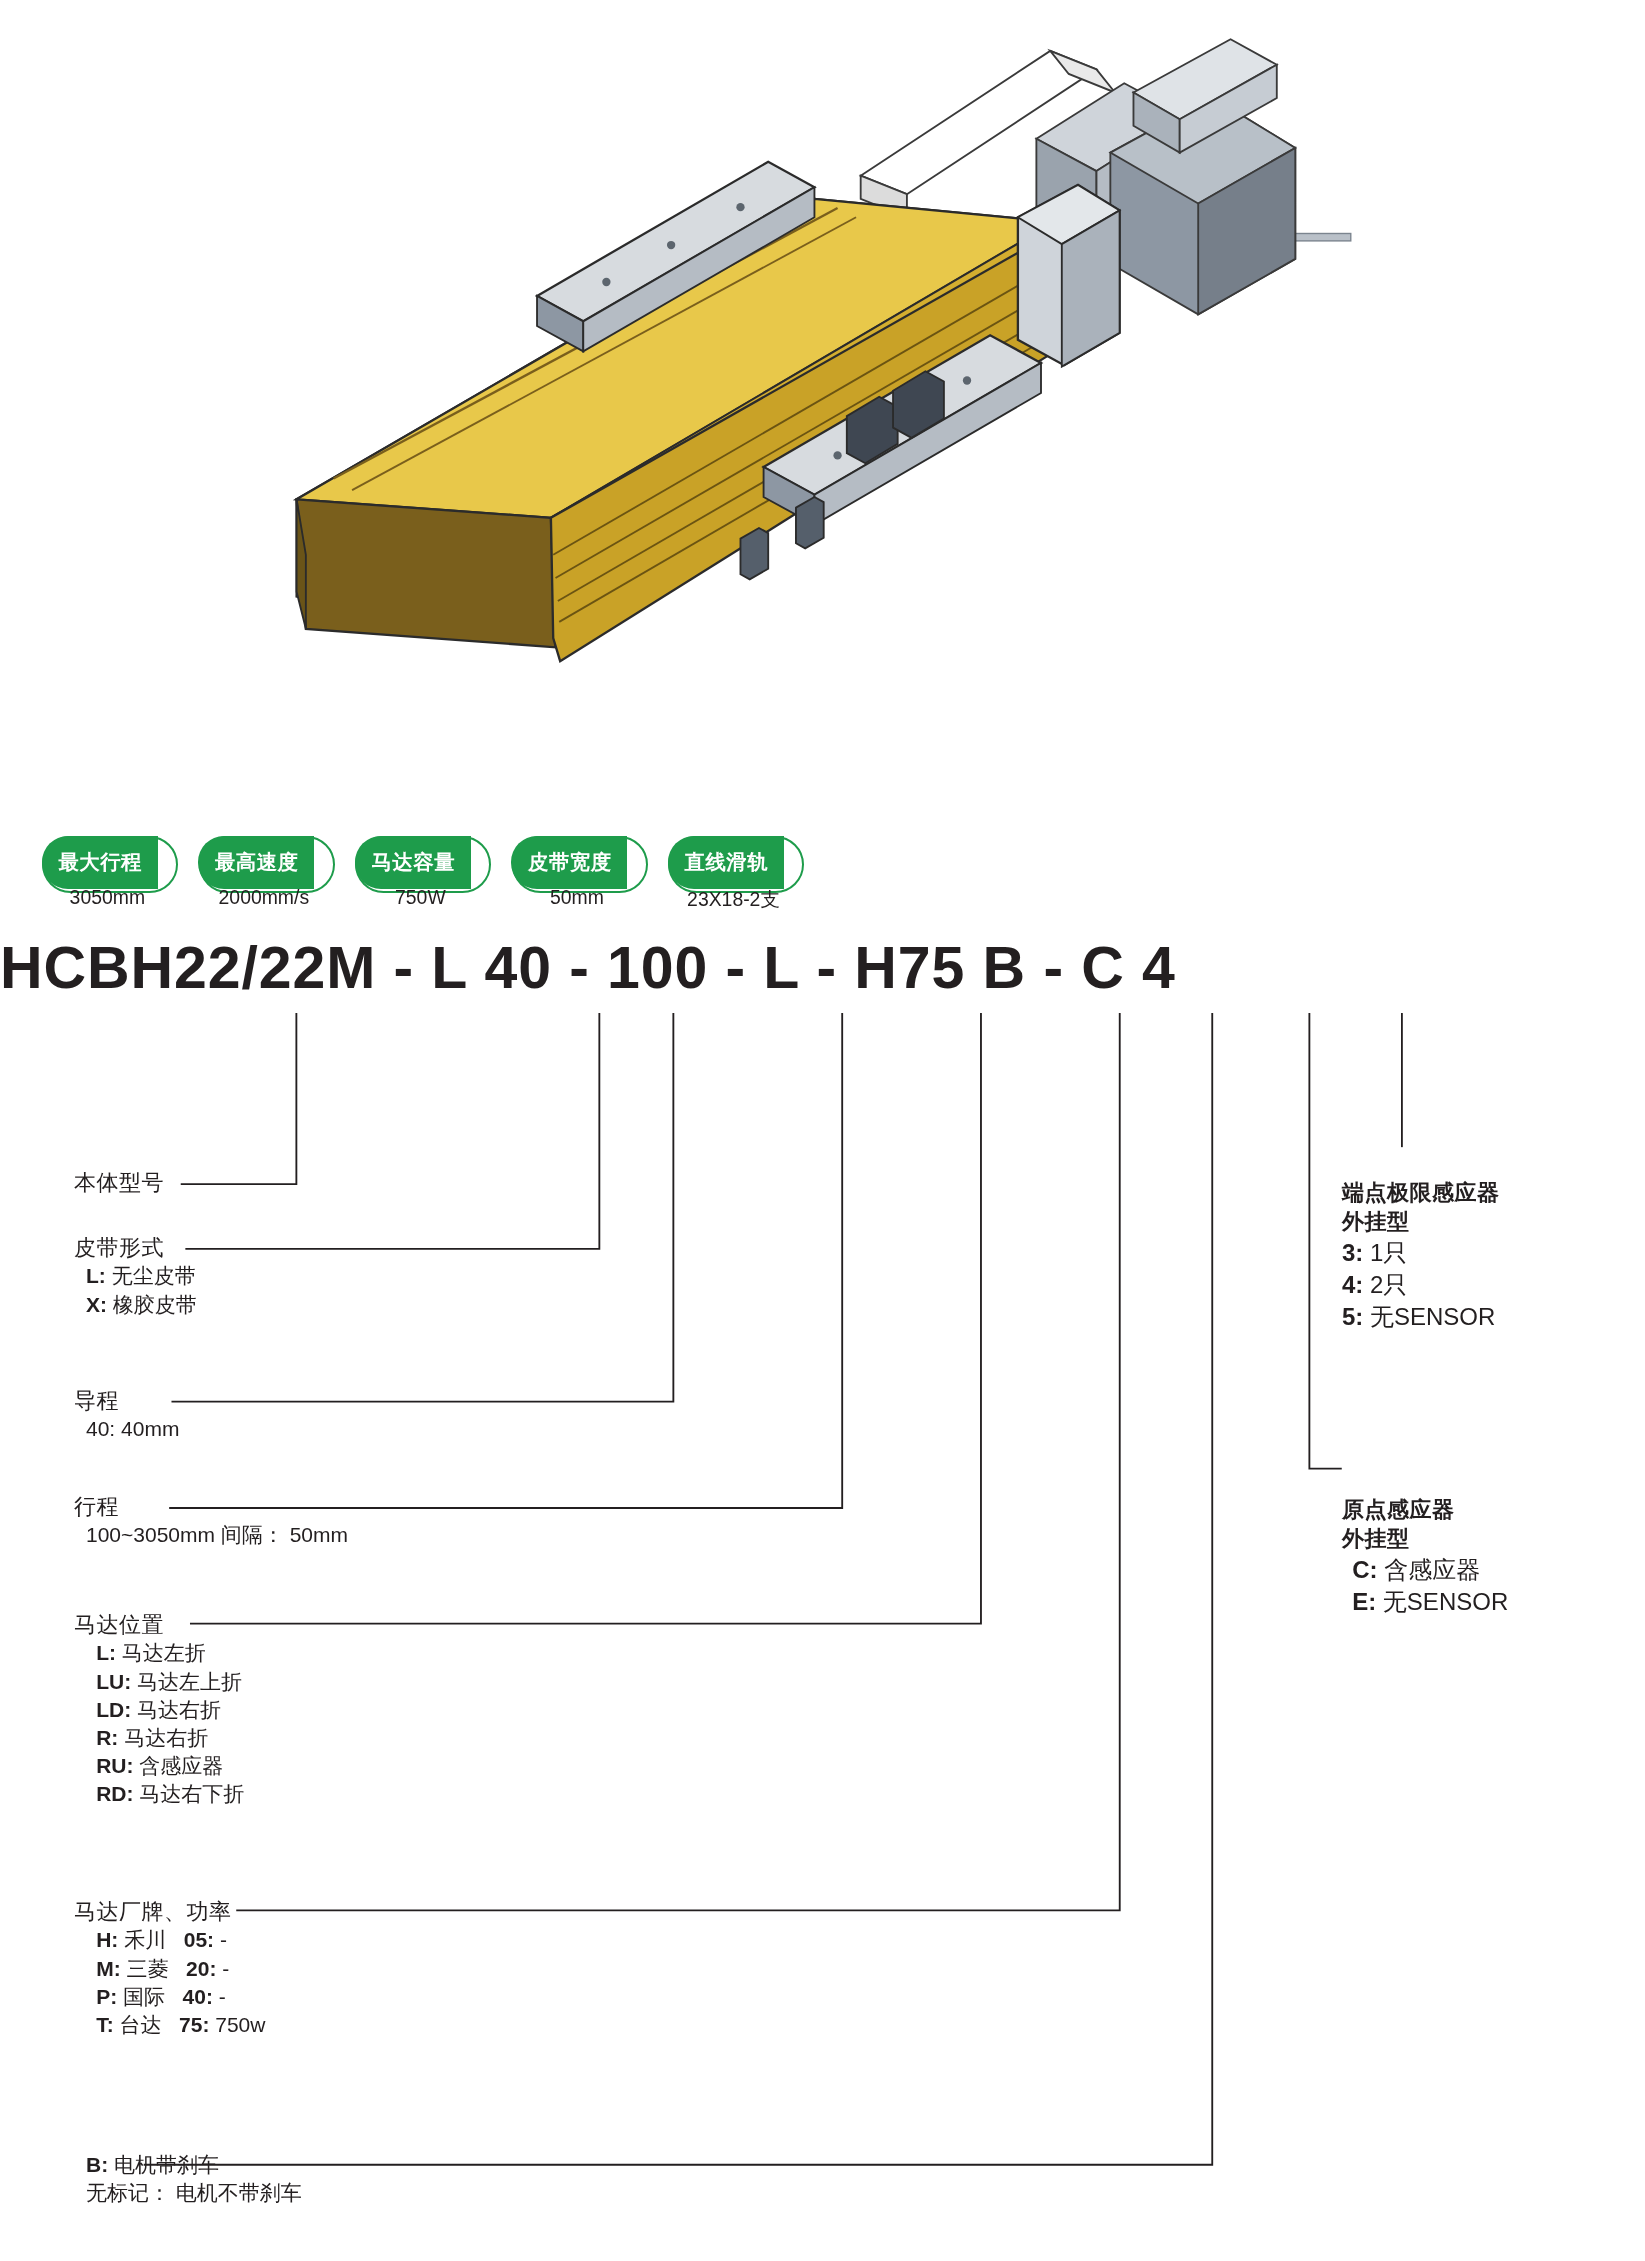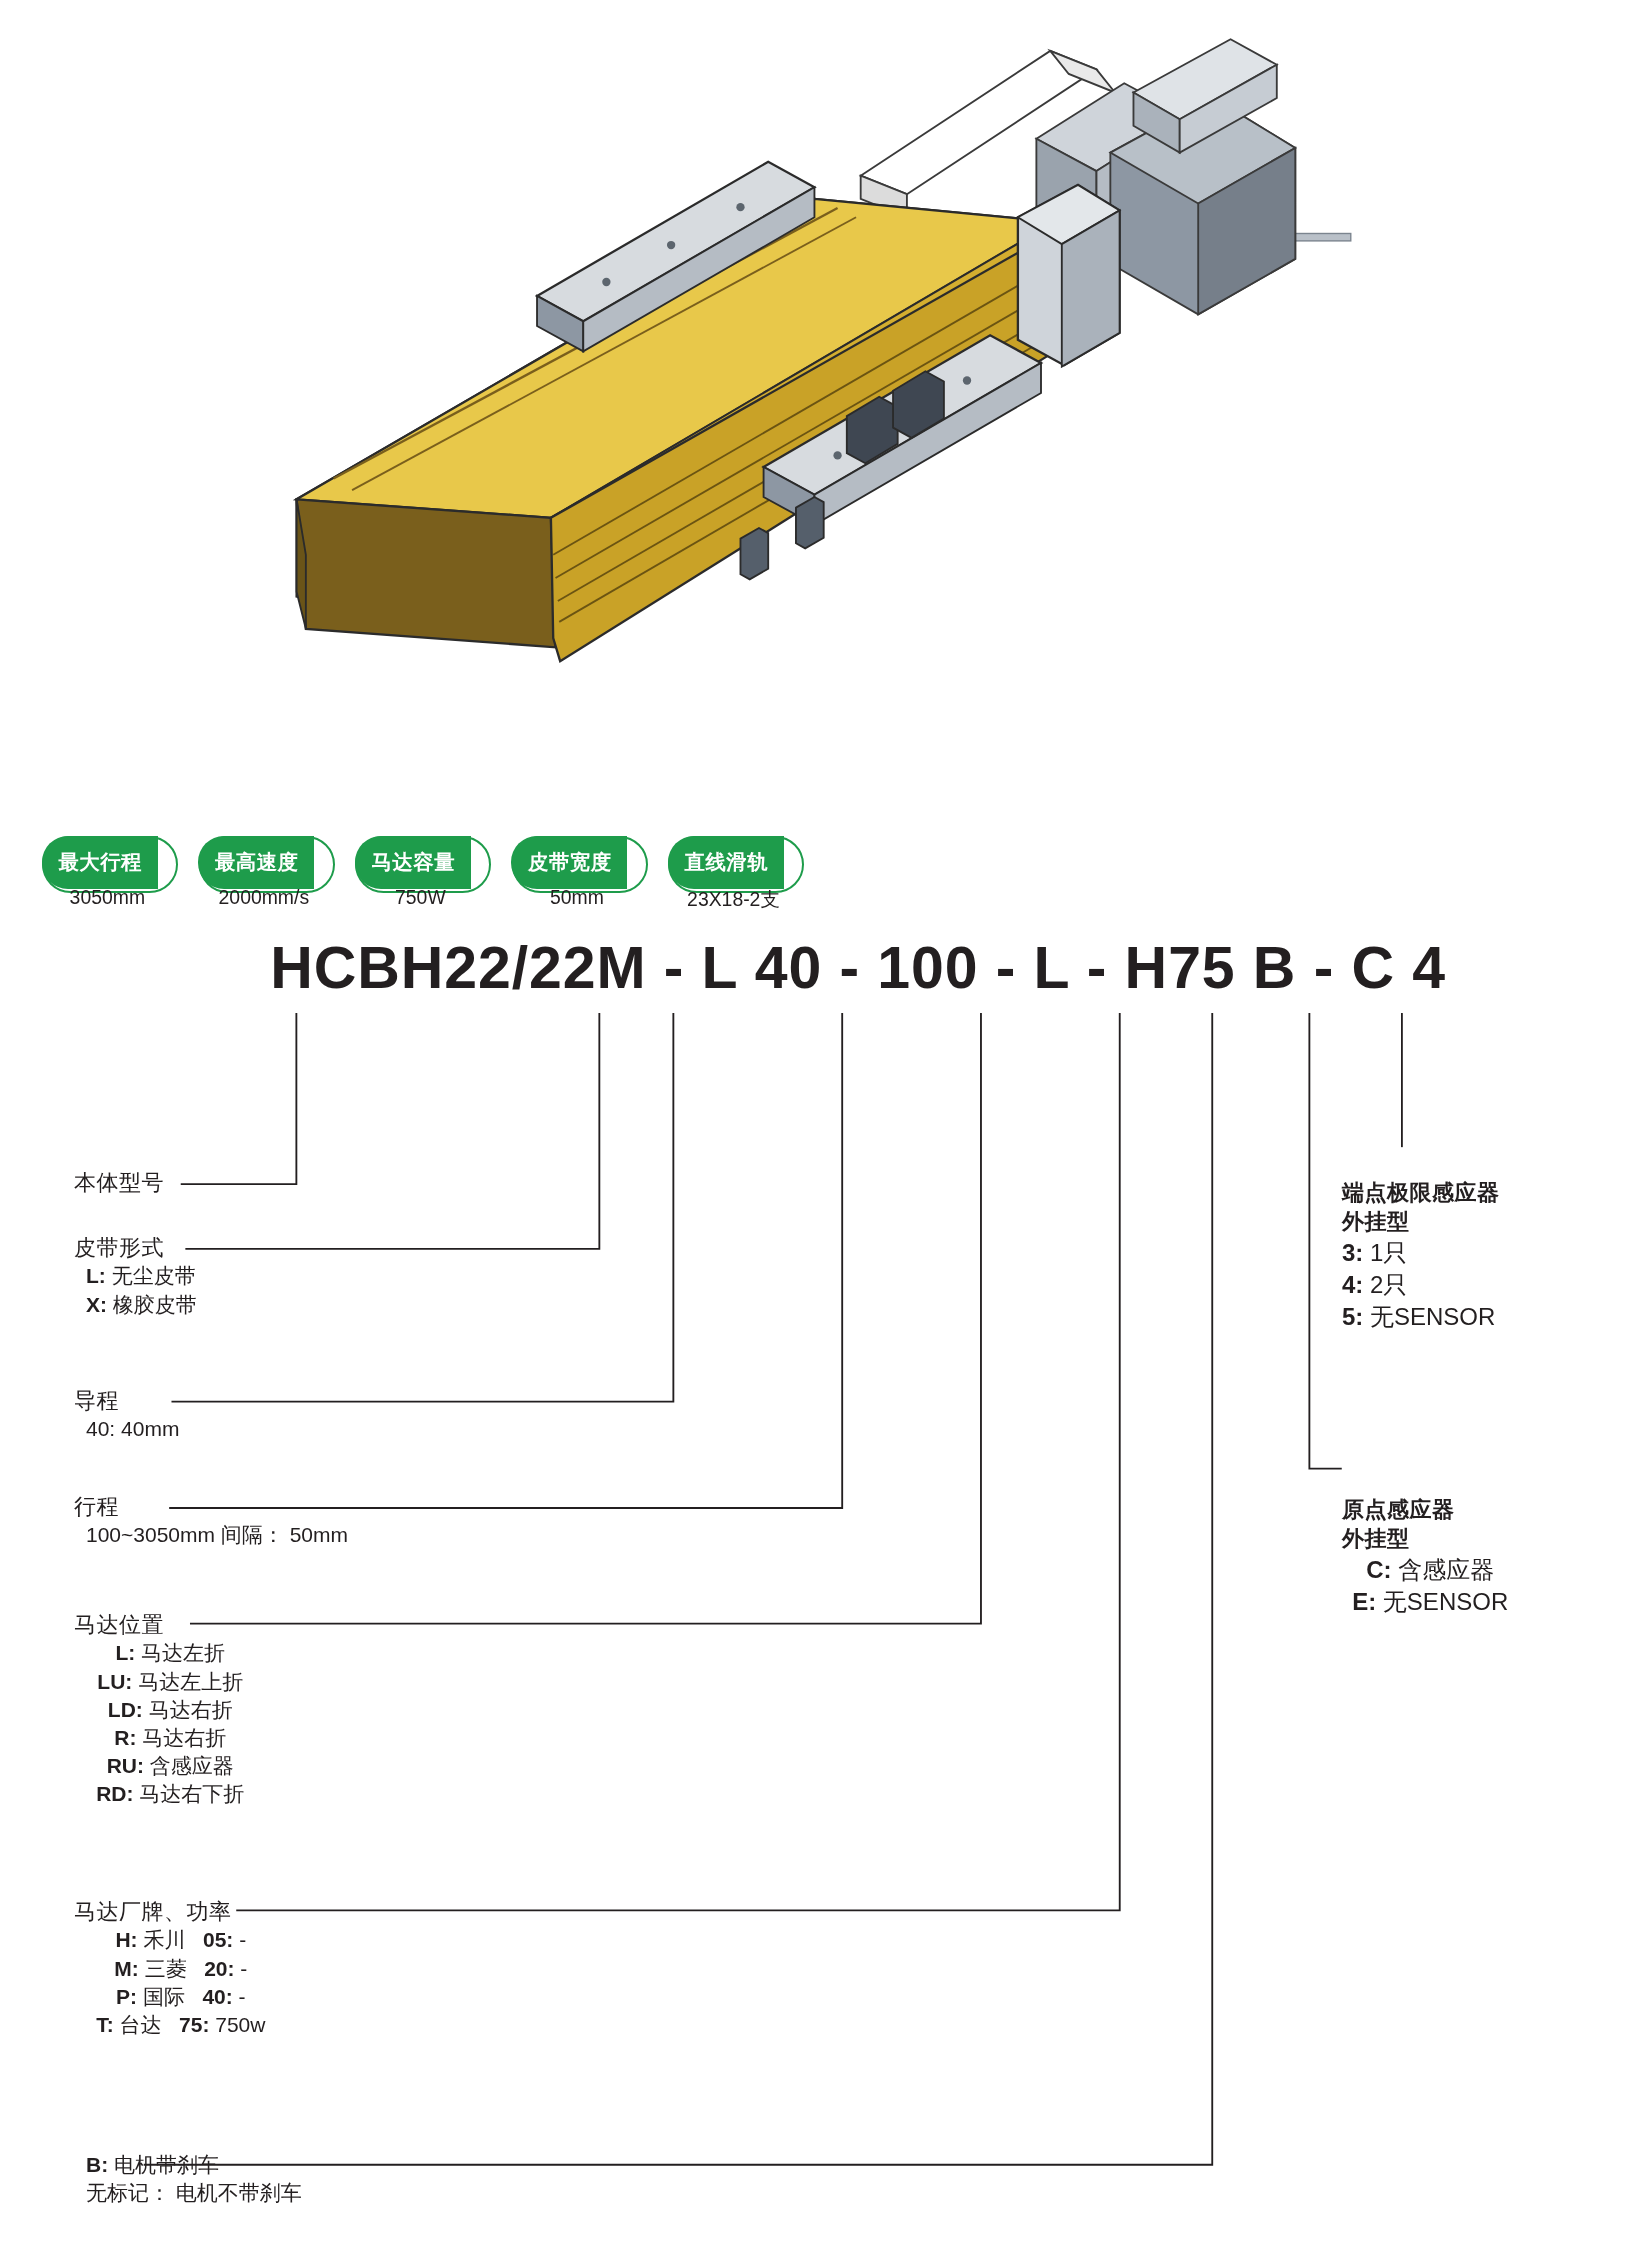--- a/index.html
+++ b/index.html
@@ -66,21 +66,21 @@
     padding-left: 13px;
     white-space: nowrap;
   }
 
   
   .model-code {
     position: absolute;
     left: 0;
     top: 934px;
     width: 1446px;
-    text-align: right;
+    text-align: left;
     font-size: 59px;
     font-weight: bold;
     letter-spacing: 0.9px;
     white-space: nowrap;
   }
   .model-code span { display: inline-block; }
 
   
   .leaders {
     position: absolute;
@@ -101,21 +101,21 @@
     font-weight: normal;
     font-size: 22px;
     letter-spacing: 0.5px;
   }
   .desc .line {
     white-space: nowrap;
     font-size: 21px;
     margin-left: 12px;
   }
   .desc .line b { font-weight: bold; }
-  .indent { padding-left: 10.2px; text-align: center; }
+  .indent { padding-left: 10.2px; }
 
   
   .desc-right {
     position: absolute;
     font-size: 21px;
     line-height: 1.34;
     margin-top: 40px;
   }
   .desc-right .title {
     font-weight: bold;

